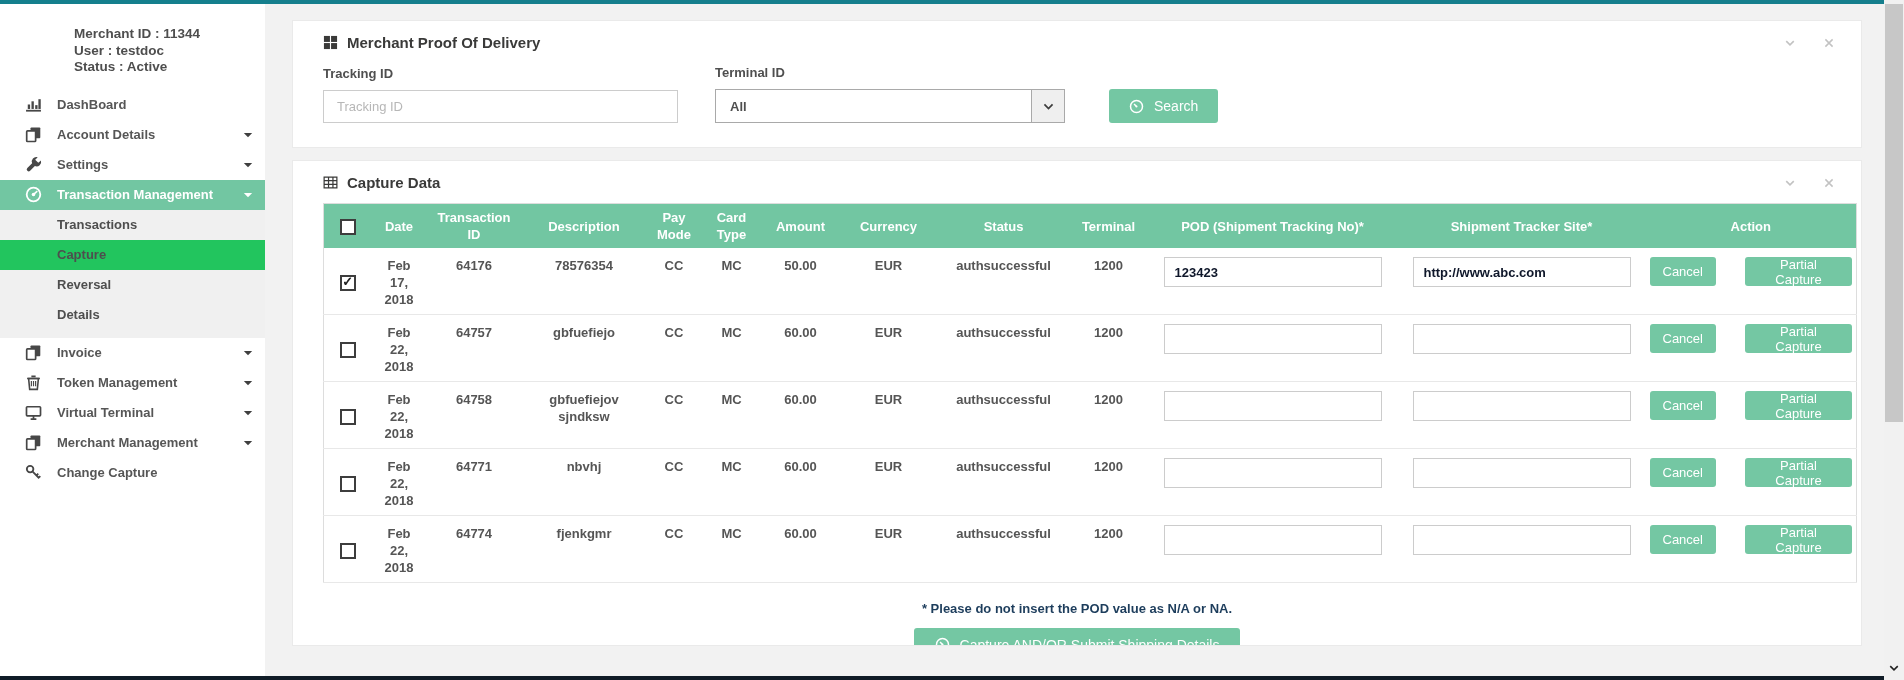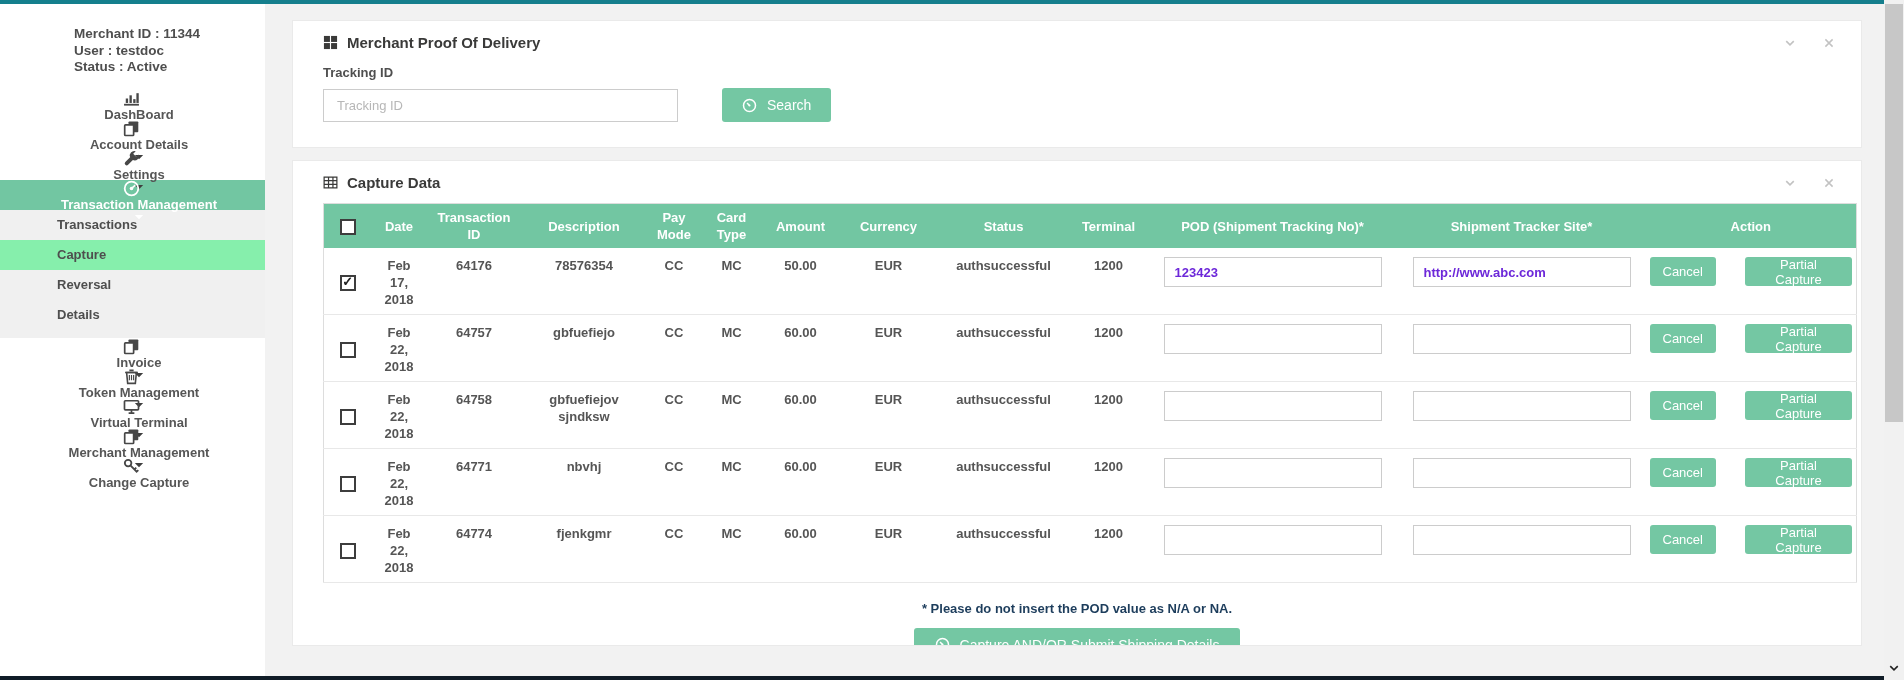--- a/index.html
+++ b/index.html
@@ -12,31 +12,31 @@
   .bottombar { position:absolute; bottom:0; left:0; width:1884px; height:4px; background:#101c27; }
   .vscrollbar { position:absolute; top:0; right:0; width:20px; height:680px; background:#f1f1f1; }
   .vscrollbar .thumb { position:absolute; top:4px; left:1px; width:18px; height:418px; background:#c7c7c7; cursor:pointer; }
   .vscrollbar .down-btn { position:absolute; bottom:3px; left:0; width:20px; height:18px; display:flex; align-items:center; justify-content:center; color:#222; cursor:pointer; }
   .vscrollbar .down-btn svg { width:12px; height:12px; }
 
   
   .sidebar { position:absolute; left:0; top:4px; width:265px; height:672px; background:#fff; }
   .merchant-info { padding:22px 0 0 74px; font-size:13.5px; font-weight:700; color:#4e4e4e; line-height:16.5px; }
   .nav { margin-top:14px; }
-  .nav-item { display:flex; align-items:center; height:30px; padding:0 12px 0 25px; color:#565656; font-size:13px; font-weight:600; cursor:pointer;flex-direction:column; }
+  .nav-item { display:flex; align-items:center; height:30px; padding:0 12px 0 25px; color:#565656; font-size:13px; font-weight:600; cursor:pointer; }
   .nav-icon { width:17px; height:17px; margin-right:15px; display:inline-flex; color:#474747; flex:none; }
   .nav-icon svg { width:100%; height:100%; }
   .nav-label { flex:1; white-space:nowrap; }
   .nav-caret { width:10px; height:10px; color:#3f3f3f; display:inline-flex; }
   .nav-caret svg { width:10px; height:10px; }
   .nav-item.active { background:#72c6a2; color:#fff; }
   .nav-item.active .nav-icon, .nav-item.active .nav-caret { color:#fff; }
   .submenu { background:#f0f0f0; padding-bottom:8px; }
   .submenu-item { height:30px; line-height:30px; padding-left:57px; font-size:13px; font-weight:600; color:#4e4e4e; cursor:pointer; }
-  .submenu-item.selected { background:#86efac; }
+  .submenu-item.selected { background:#22c55e; }
 
   
   .main { position:absolute; left:265px; top:4px; width:1619px; height:676px; background:#f2f2f2; }
   .panel { background:#fff; border:1px solid #eaeaea; margin:0 22px 0 27px; position:relative; overflow:hidden; }
   .panel-pod { margin-top:16px; height:128px; }
   .panel-capture { margin-top:12px; height:486px; }
   .panel-header { display:flex; align-items:center; padding:13px 26px 0 30px;gap:31px; }
   .panel-title { display:flex; align-items:center; gap:9px; font-size:15px; font-weight:700; color:#3a3a39; }
   .title-icon { width:15px; height:15px; display:inline-flex; color:#3a3a39; }
   .title-icon svg { width:100%; height:100%; }
@@ -65,21 +65,21 @@
   table.capture { width:100%; border-collapse:collapse; table-layout:fixed; border:1px solid #ddd; }
   table.capture thead th { background:#72c6a2; color:#fff; font-size:13px; font-weight:700; line-height:17px; padding:5px 4px; text-align:center; vertical-align:middle; }
   table.capture tbody td { padding:9px 4px 6px; text-align:center; vertical-align:top; font-size:13px; font-weight:600; color:#555; line-height:17px; }
   table.capture tbody tr { border-bottom:1px solid #e8e8e8; background:#fff; }
   .c0{width:48px;} .c1{width:55px;} .c2{width:95px;} .c3{width:125px;} .c4{width:55px;} .c5{width:60px;}
   .c6{width:78px;} .c7{width:98px;} .c8{width:132px;} .c9{width:78px;} .c10{width:250px;} .c11{width:248px;} .c12{width:211px;}
   .date-wrap { display:inline-block; width:36px; }
   .cell-check { vertical-align:middle !important; }
   input.cb { appearance:none; -webkit-appearance:none; width:16px; height:16px; border:2px solid #3d3d3d; background:#fff; position:relative; cursor:pointer; margin:0; vertical-align:middle; }
   input.cb:checked::after { content:"\2713"; position:absolute; top:-3px; left:0.5px; font-size:13px; font-weight:700; color:#222; }
-  .row-input { width:218px; max-width:96%; height:30px; border:1px solid #ccc; padding:0 10px; font-size:13px; font-weight:700; color:#6d28d9; font-family:inherit; outline:none; }
+  .row-input { width:218px; max-width:96%; height:30px; border:1px solid #ccc; padding:0 10px; font-size:13px; font-weight:700; color:#0f172a; font-family:inherit; outline:none; }
   .action-cell { display:flex; gap:29px; justify-content:center; align-items:flex-start; }
   .btn-cancel { height:29px; padding:0 13px; font-size:13px; }
   .btn-partial { height:29px; padding:0 13px; font-size:13px; }
 
   .note { text-align:center; margin-top:18px; font-size:13px; font-weight:700; color:#1d3d5c; }
   .submit-row { display:flex; justify-content:center; margin-top:12px; }
   .btn-submit { height:33px; padding:0 21px; font-size:14px; }
 </style>
 </head>
 <body>
@@ -257,20 +257,31 @@
               <svg viewBox="0 0 16 16">
                 <path d="M3.2 3.2l9.6 9.6M12.8 3.2L3.2 12.8" stroke="currentColor" stroke-width="2" fill="none"></path>
               </svg>
             </span>
         </div>
       </div>
       <div class="pod-form">
         <div class="form-group">
           <span class="form-label">Tracking ID</span>
           <input class="text-input" type="text" placeholder="Tracking ID" style="">
+        </div>
+        <div class="form-group group-terminal">
+          <span class="form-label">Terminal ID</span>
+          <div class="select">
+            <span class="select-value">All</span>
+            <span class="select-btn">
+                <svg viewBox="0 0 16 16">
+                  <path d="M3 5.5l5 5 5-5" fill="none" stroke="currentColor" stroke-width="2.1"></path>
+                </svg>
+              </span>
+          </div>
         </div>
         <button class="btn btn-search">
           <span class="btn-ic" style="display:inline-flex;">
               <svg viewBox="0 0 16 16">
                 <circle cx="8" cy="8" r="6.4" fill="none" stroke="currentColor" stroke-width="1.6"></circle>
                 <path d="M8 8L5.4 5.4" stroke="currentColor" stroke-width="1.6" fill="none"></path>
                 <circle cx="8" cy="8" r="1.1" fill="currentColor"></circle>
               </svg>
             </span>
           <span>Search</span>

